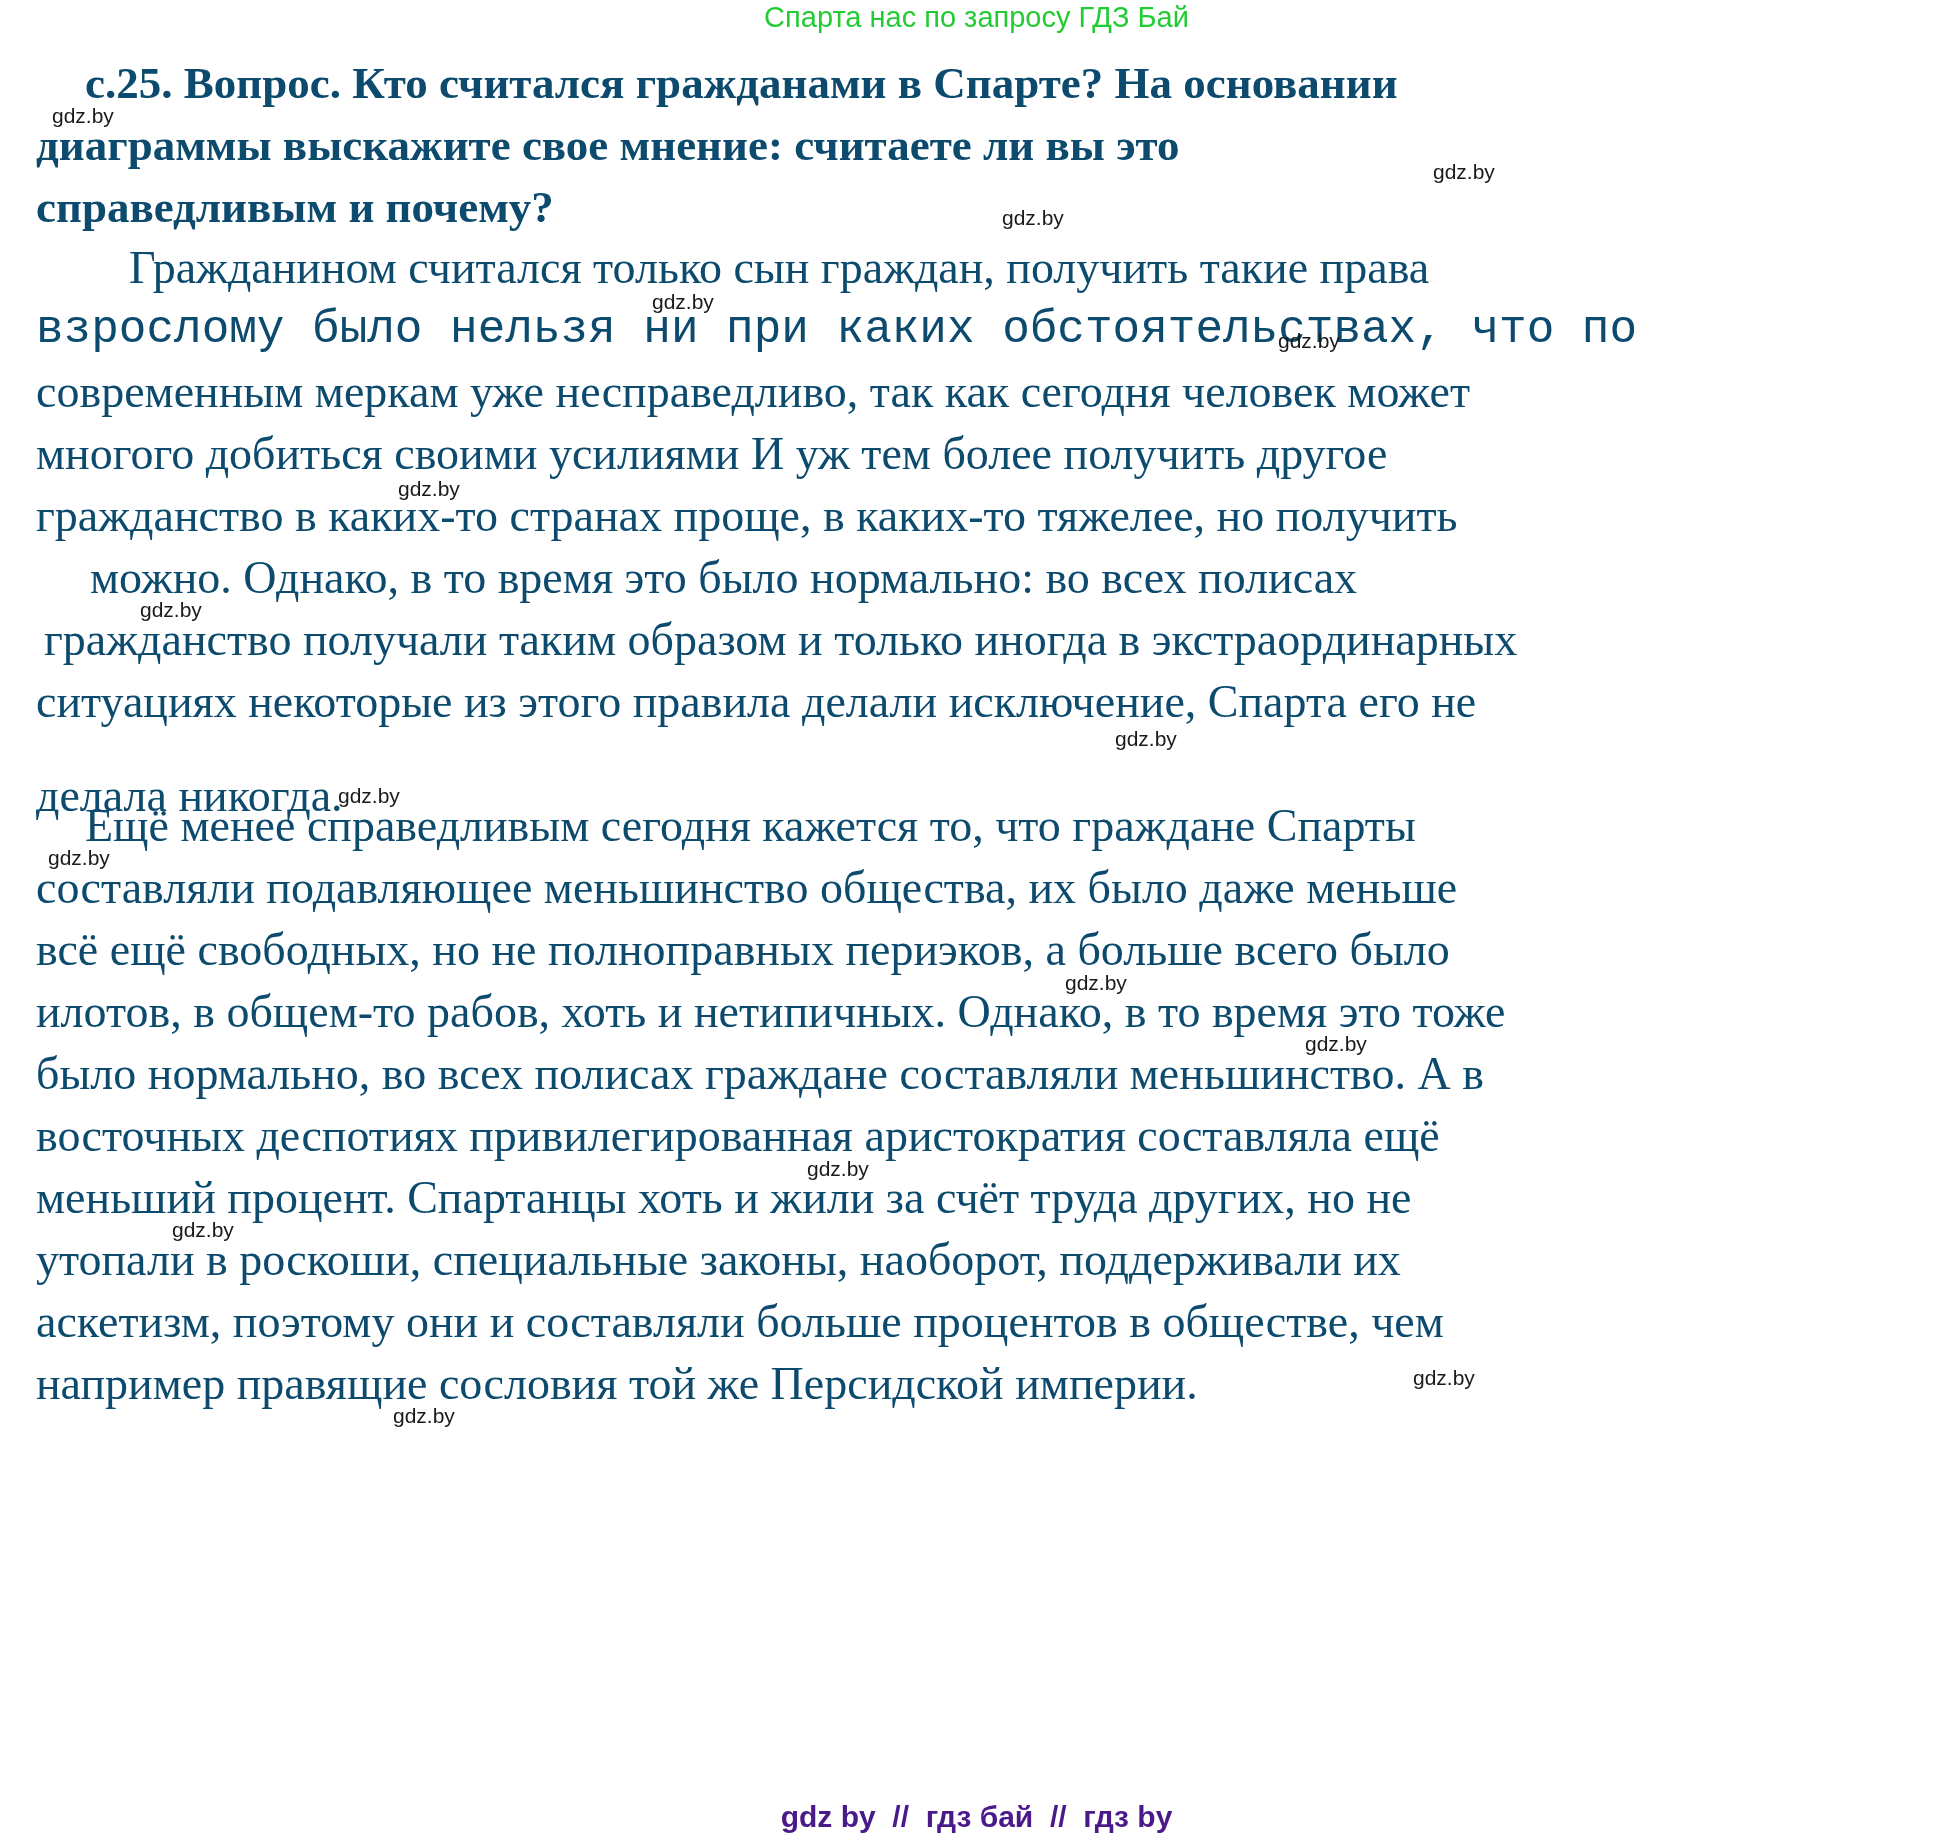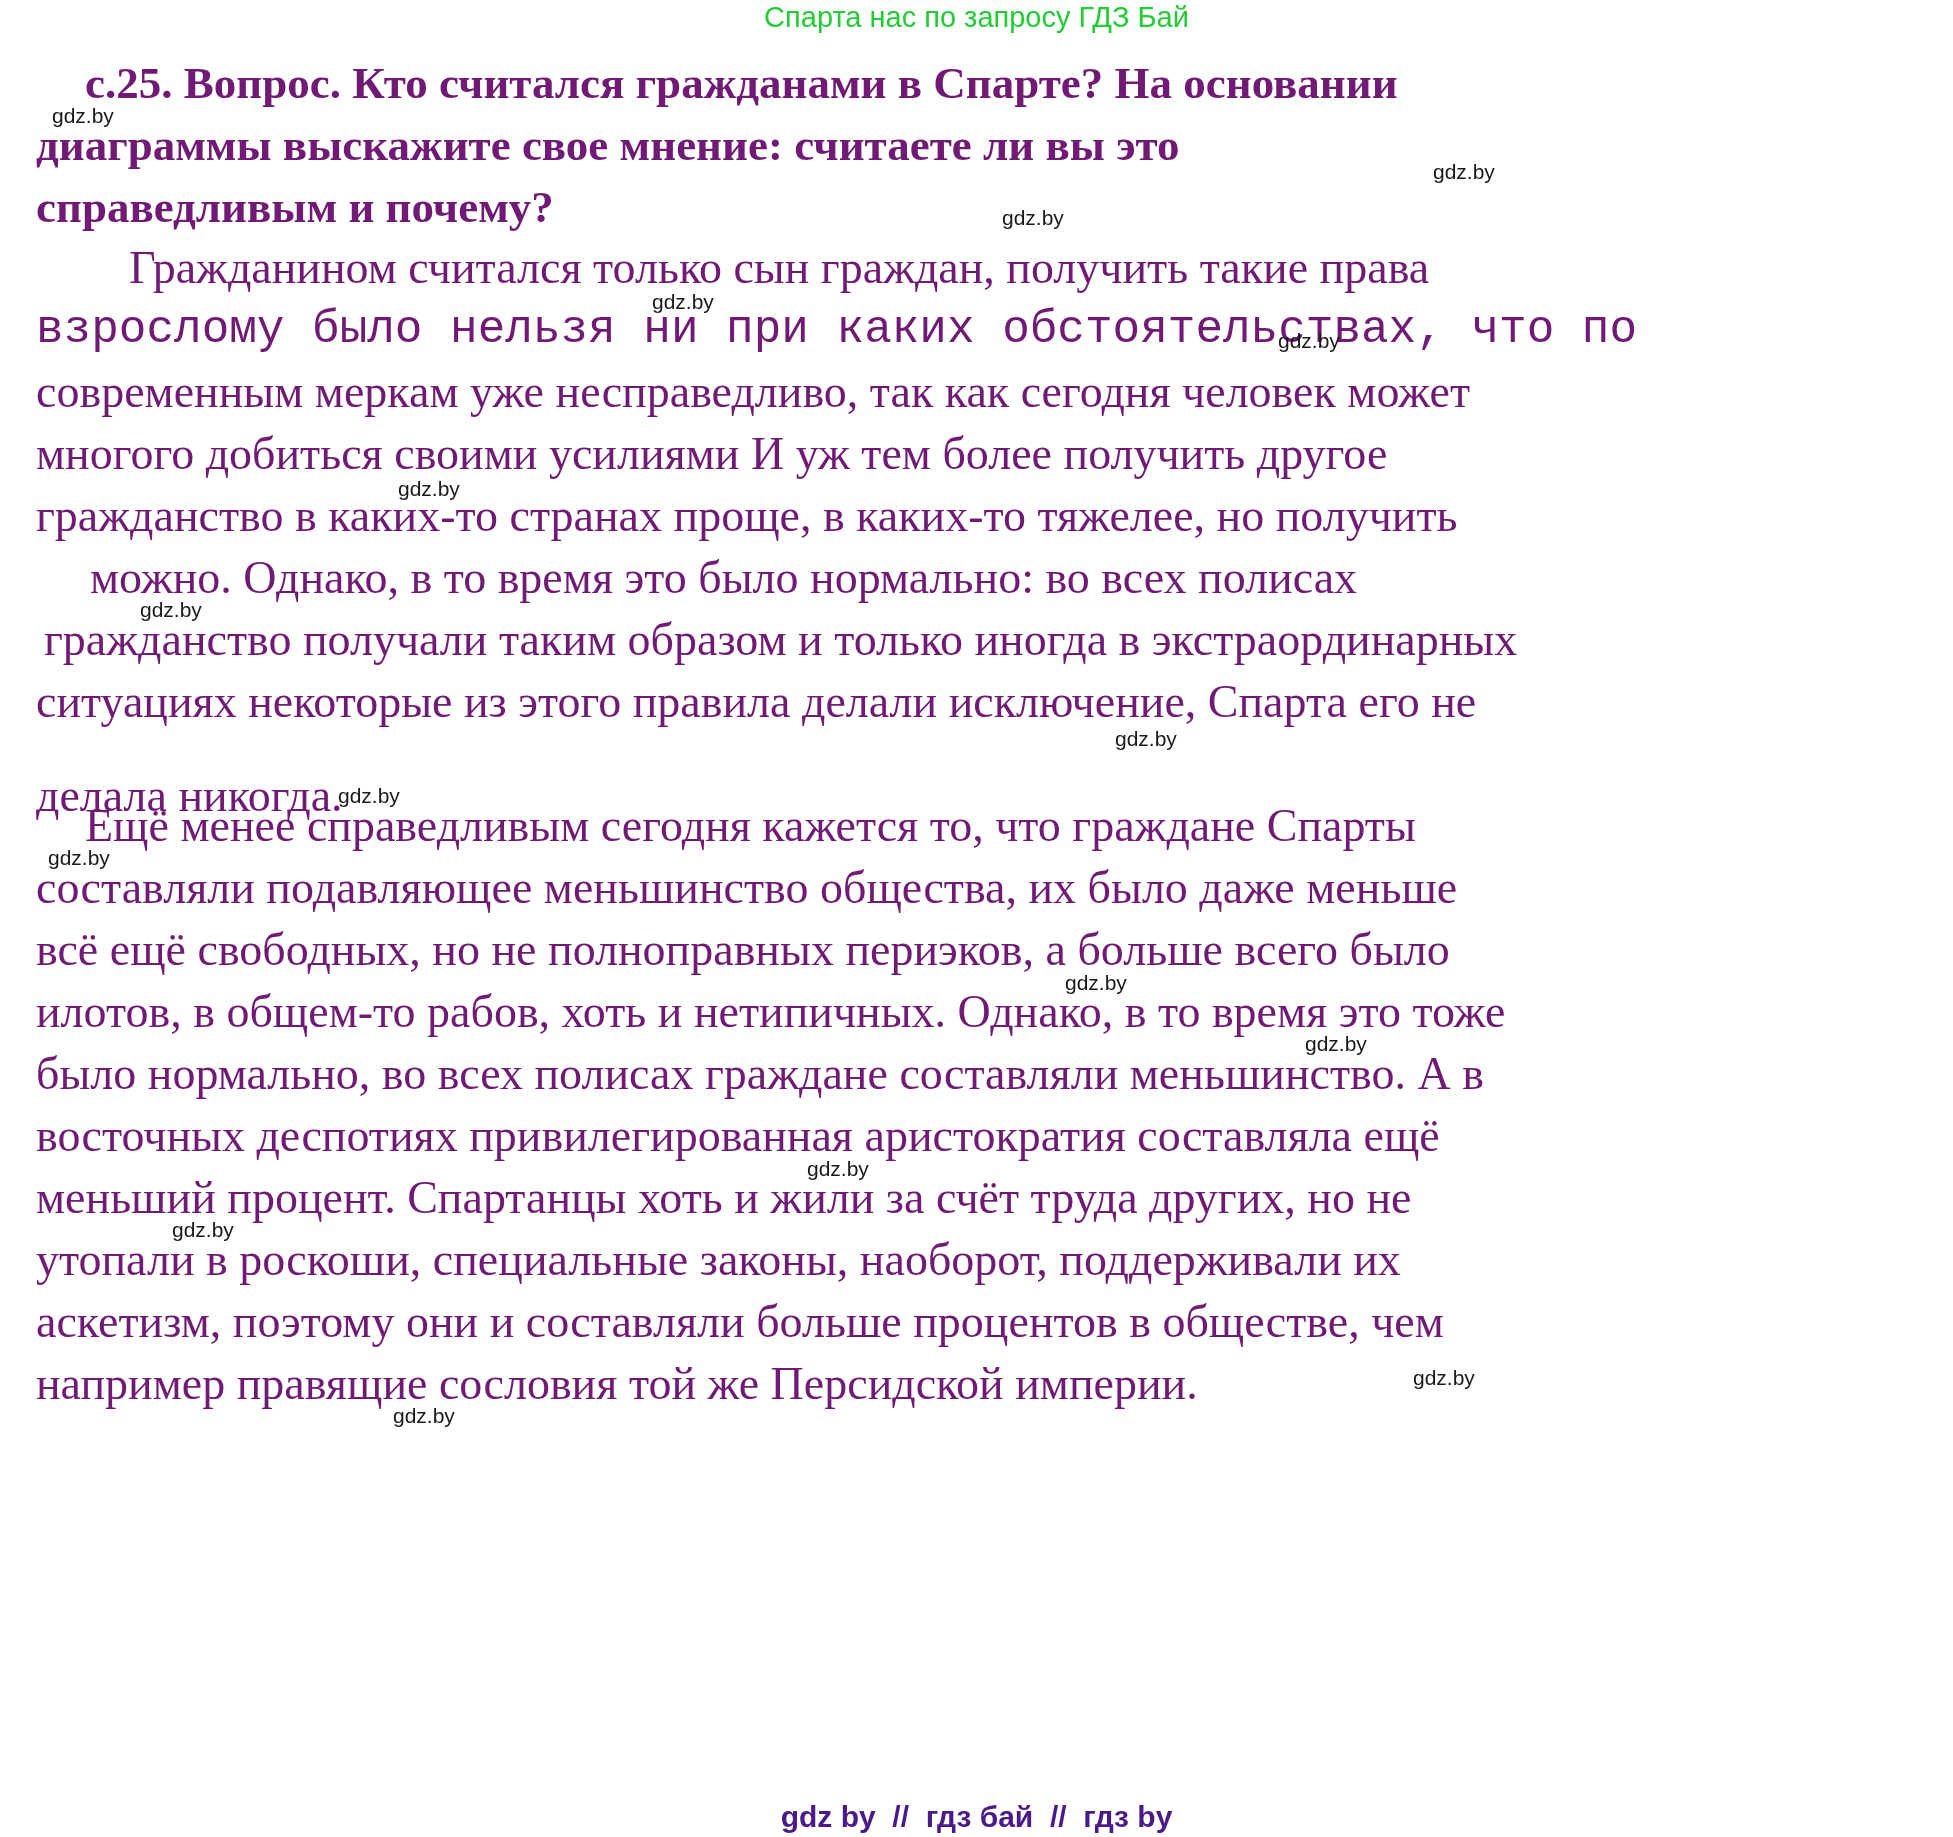--- a/index.html
+++ b/index.html
@@ -22,21 +22,21 @@
       font-family: "Liberation Sans", sans-serif;
       font-size: 29px;
       line-height: 34px;
       color: #22cc33;
     }
     .line {
       position: absolute;
       left: 0;
       white-space: nowrap;
       font-family: "Liberation Serif", serif;
-      color: #701a75;
+      color: #0c4a6e;
       font-size: 46px;
       line-height: 56px;
     }
     .line.heading {
       font-weight: bold;
       font-size: 45px;
     }
     .wm {
       position: absolute;
       font-family: Liberation Sans, sans-serif;

